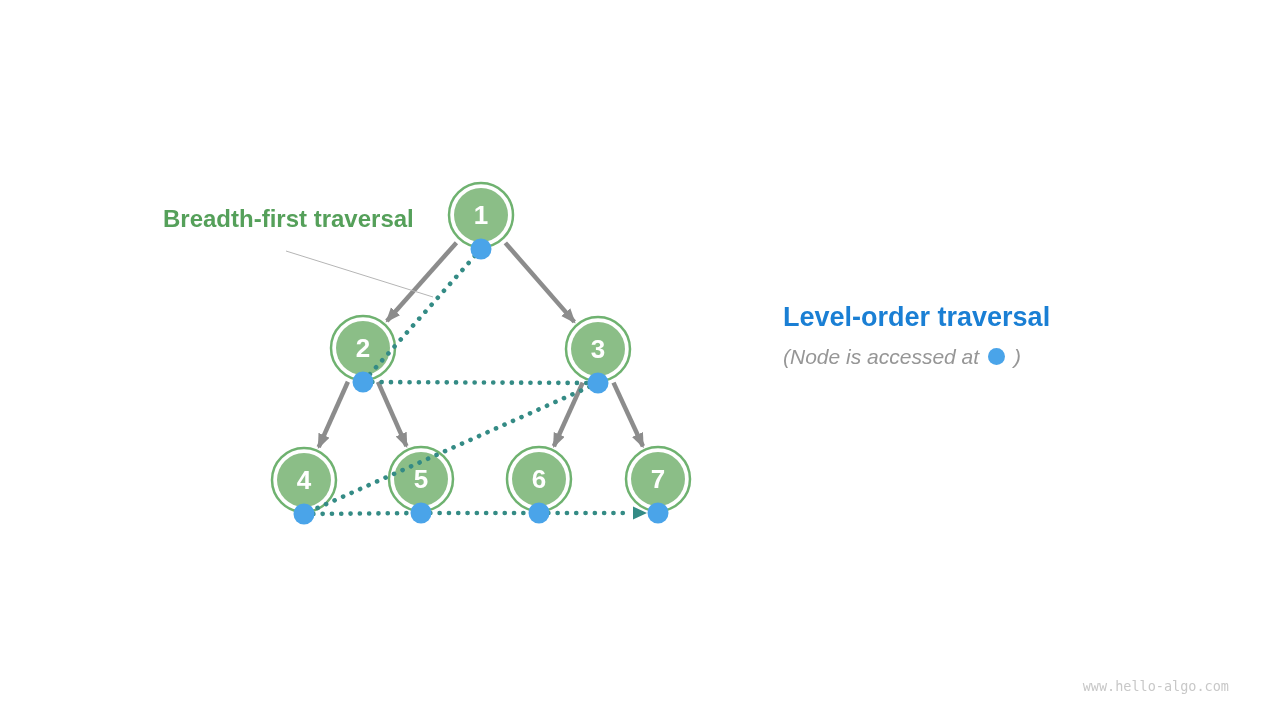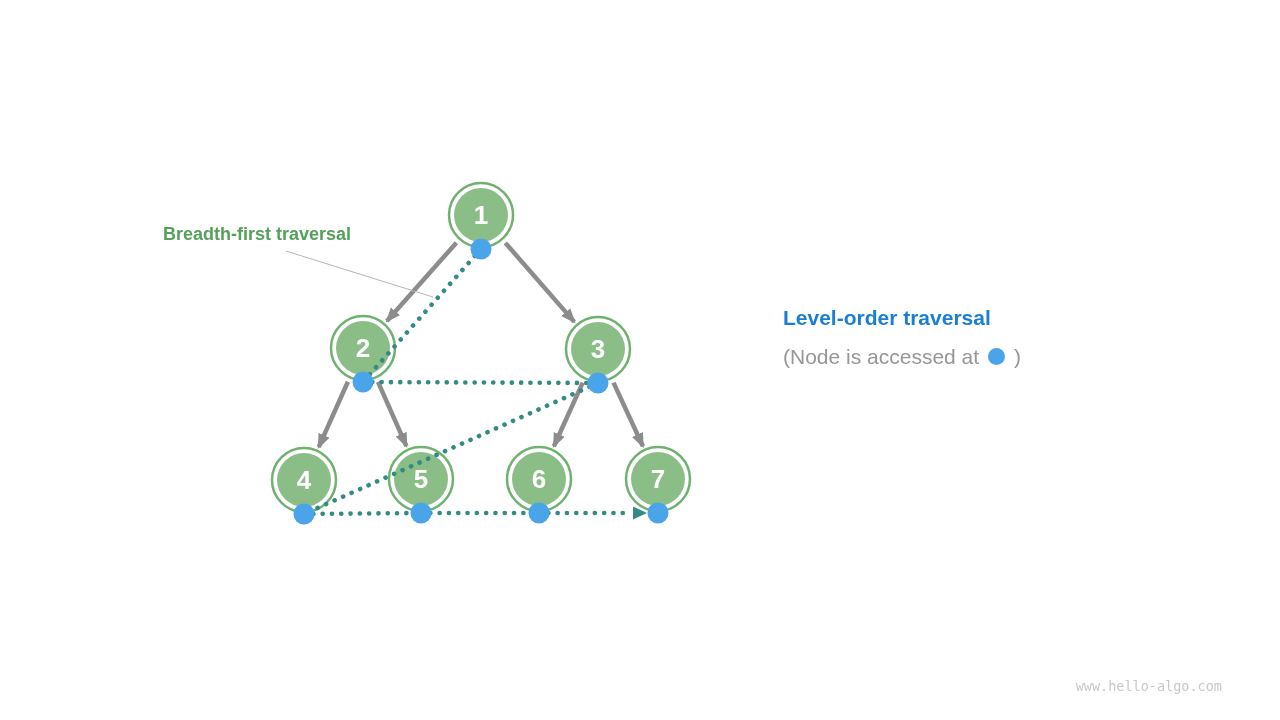--- a/index.html
+++ b/index.html
@@ -6,46 +6,46 @@
   body {
     width: 1280px; height: 720px;
     background: #ffffff;
     font-family: "Liberation Sans", sans-serif;
     overflow: hidden;
   }
   .stage { position: relative; width: 1280px; height: 720px; }
   .tree-svg { position: absolute; left: 0; top: 0; }
 
   .label-left {
-    position: absolute; left: 163px; top: 221px;
-    font-size: 18px; font-weight: bold; line-height: 26px;
+    position: absolute; left: 163px; top: 206px;
+    font-size: 24px; font-weight: bold; line-height: 26px;
     white-space: nowrap;
   }
   .legend { position: absolute; left: 783px; top: 305px; }
   .legend-title {
-    font-size: 21px; font-weight: bold; line-height: 25px;
+    font-size: 27px; font-weight: bold; line-height: 25px;
     white-space: nowrap;
   }
   .legend-note {
     margin-top: 14px;
     font-size: 21px; line-height: 25px;
     white-space: nowrap;
     display: flex; align-items: center;
   }
   .access-dot-inline {
     display: inline-block; width: 17px; height: 17px;
     border-radius: 50%; margin: 0 9px 0 9px;
   }
   .legend-seq {
     margin-top: 21px;
     font-size: 21px; line-height: 25px;
     white-space: pre;
   }
   .watermark {
-    position: absolute; right: 58px; top: 678px;
+    position: absolute; right: 51px; top: 678px;
     font-family: "DejaVu Sans Mono", "Liberation Mono", monospace;
     font-size: 13.5px;
     white-space: nowrap;
   }
 </style>
 </head>
 <body>
 
 <div class="stage">
 
@@ -110,21 +110,21 @@
       <circle cx="304" cy="514" r="10.5" fill="#4AA4E9"></circle>
       <circle cx="421" cy="513" r="10.5" fill="#4AA4E9"></circle>
       <circle cx="539" cy="513" r="10.5" fill="#4AA4E9"></circle>
       <circle cx="658" cy="513" r="10.5" fill="#4AA4E9"></circle>
     </svg>
 
   <div class="label-left" style="color: rgb(85, 160, 90);">Breadth-first traversal</div>
 
   <div class="legend">
     <div class="legend-title" style="color: rgb(26, 127, 212);">Level-order traversal</div>
-    <div class="legend-note" style="color: rgb(150, 150, 150);">
+    <div class="legend-note" style="color: rgb(150, 150, 150); font-style: italic;">
       <span>(Node is accessed at</span>
       <span class="access-dot-inline" style="background: rgb(74, 164, 233);"></span>
       <span>)</span>
     </div>
   </div>
 
   <div class="watermark" style="color: rgb(200, 200, 200);">www.hello-algo.com</div>
 
 </div>
 

